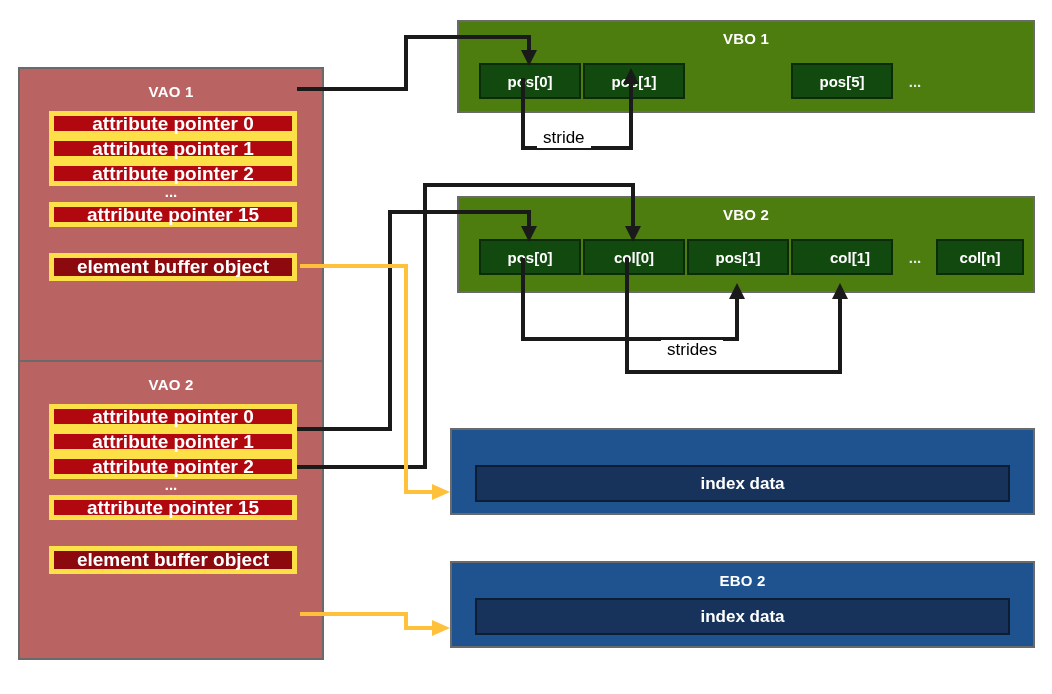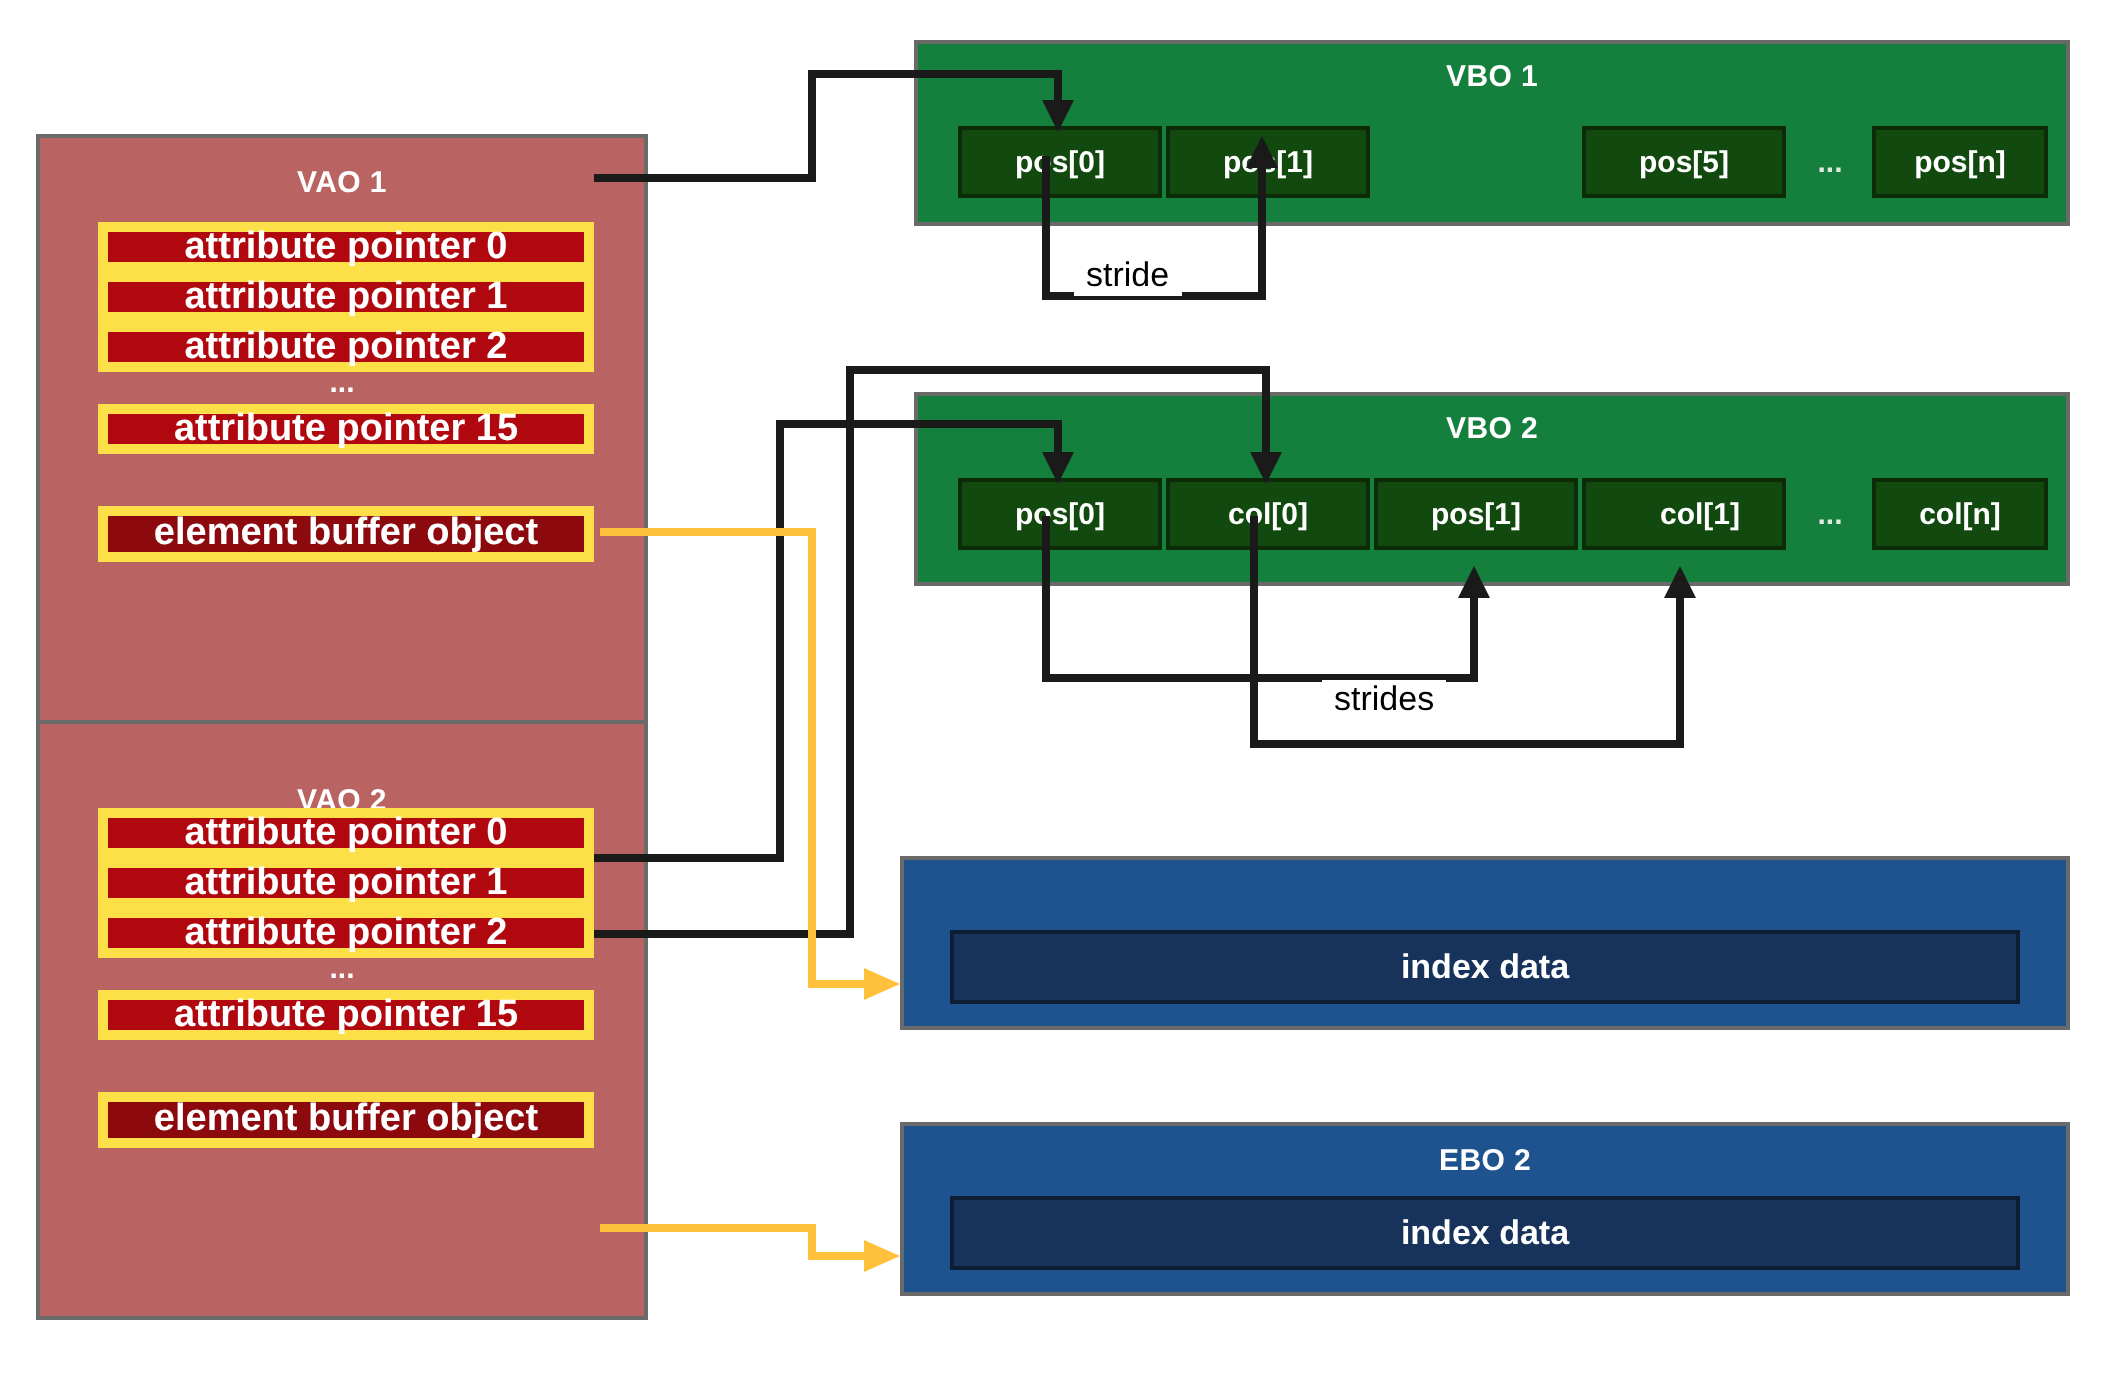--- a/index.html
+++ b/index.html
@@ -14,21 +14,21 @@
   
   .vao{background:#b96462;}
   .vao .row{position:absolute;box-sizing:border-box;background:#b1070f;
             border:5px solid #fde047;color:#fff;font-weight:bold;font-size:19px;
             display:flex;align-items:center;justify-content:center;}
   .vao .row.ebo-row{background:#8c0a0e;}
   .vao .dots{position:absolute;left:0;right:0;text-align:center;color:#ffffff;
              font-weight:bold;font-size:15px;line-height:10px;}
 
   
-  .vbo{background:#15803d;}
+  .vbo{background:#4d7c0f;}
   .vbo .cell{position:absolute;box-sizing:border-box;background:#12490f;
              border:2px solid #0b2b09;color:#fff;font-weight:bold;font-size:15px;
              display:flex;align-items:center;justify-content:center;}
   .vbo .celldots{position:absolute;color:#dfe9df;font-weight:bold;font-size:15px;
                  display:flex;align-items:center;justify-content:center;}
 
   
   .ebo{background:#1f5390;}
   .ebo .idx{position:absolute;box-sizing:border-box;background:#17335b;
             border:2px solid #0d1d34;color:#fff;font-weight:bold;font-size:17px;
@@ -58,41 +58,40 @@
     <div class="row" style="left:29px;top:92px;width:248px;height:25px;">attribute pointer 2</div>
 
     <div class="dots" style="top:118px;">...</div>
 
     <div class="row" style="left:29px;top:133px;width:248px;height:25px;">attribute pointer 15</div>
 
     <div class="row ebo-row" style="left:29px;top:184px;width:248px;height:28px;">element buffer object</div>
   </div>
 
   <div class="blk vao" style="left:18px;top:360px;width:306px;height:300px;">
-    <div class="blk-title" style="top:30px;">VAO 2</div>
+    <div class="blk-title" style="top:14px;">VAO 2</div>
 
     <div class="row" style="left:29px;top:42px;width:248px;height:25px;">attribute pointer 0</div>
     <div class="row" style="left:29px;top:67px;width:248px;height:25px;">attribute pointer 1</div>
     <div class="row" style="left:29px;top:92px;width:248px;height:25px;">attribute pointer 2</div>
 
     <div class="dots" style="top:118px;">...</div>
 
     <div class="row" style="left:29px;top:133px;width:248px;height:25px;">attribute pointer 15</div>
 
     <div class="row ebo-row" style="left:29px;top:184px;width:248px;height:28px;">element buffer object</div>
   </div>
 
   <div class="blk vbo" style="left:457px;top:20px;width:578px;height:93px;">
     <div class="blk-title" style="top:8px;">VBO 1</div>
 
     <div class="cell" style="left:20px;top:41px;width:102px;height:36px;">pos[0]</div>
     <div class="cell" style="left:124px;top:41px;width:102px;height:36px;">pos[1]</div>
     <div class="cell" style="left:332px;top:41px;width:102px;height:36px;">pos[5]</div>
     <div class="celldots" style="left:436px;top:41px;width:40px;height:36px;">...</div>
-    <div class="cell" style="left:477px;top:41px;width:88px;height:36px;">pos[n]</div>
   </div>
 
   <div class="blk vbo" style="left:457px;top:196px;width:578px;height:97px;">
     <div class="blk-title" style="top:8px;">VBO 2</div>
 
     <div class="cell" style="left:20px;top:41px;width:102px;height:36px;">pos[0]</div>
     <div class="cell" style="left:124px;top:41px;width:102px;height:36px;">col[0]</div>
     <div class="cell" style="left:228px;top:41px;width:102px;height:36px;">pos[1]</div>
     <div class="cell" style="left:332px;top:41px;width:102px;height:36px;padding-left:16px;">col[1]</div>
     <div class="celldots" style="left:436px;top:41px;width:40px;height:36px;">...</div>

